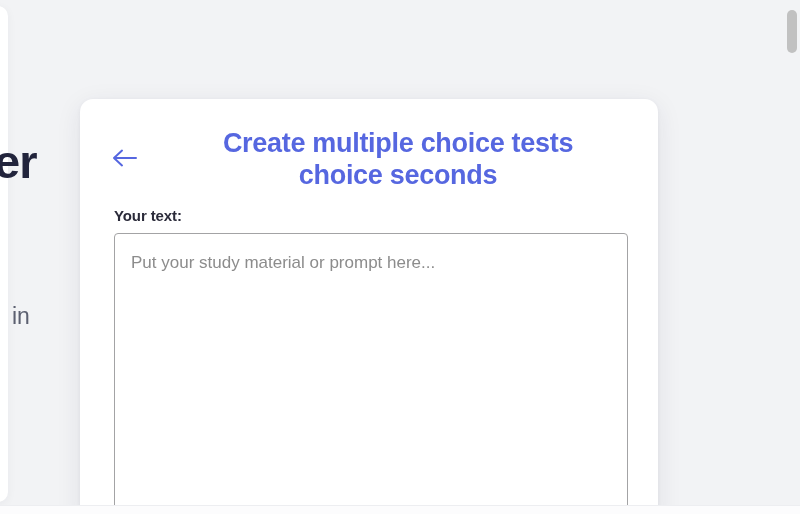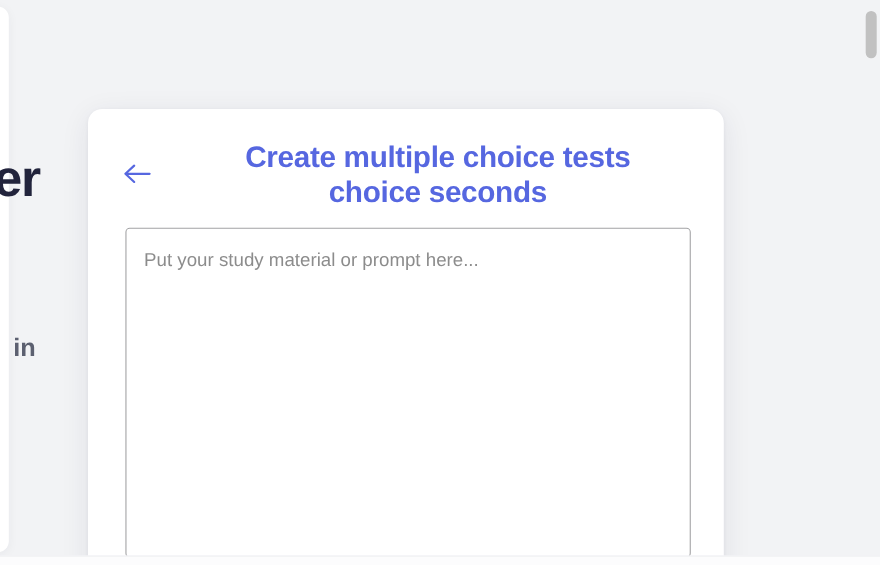--- a/index.html
+++ b/index.html
@@ -61,21 +61,21 @@
     white-space: nowrap;
     user-select: none;
   }
 
   
   .bg-body-fragment {
     position: absolute;
     left: 12px;
     top: 303px;
     font-size: 23px;
-    font-weight: 700;
+    font-weight: 400;
     color: #5c6070;
     line-height: 1.2;
     white-space: nowrap;
     user-select: none;
   }
 
   
   .modal-card {
     position: absolute;
     left: 80px;
@@ -206,20 +206,21 @@
 
     <h1 class="modal-title">
       <span class="title-line">Create multiple choice tests</span>
       <span class="title-line">choice seconds</span>
     </h1>
 
   </div>
 
   <div class="card-body">
 
+    <label class="field-label" for="study-text">Your text:</label>
 
     <textarea class="text-area" id="study-text" placeholder="Put your study material or prompt here..." style=""></textarea>
 
   </div>
 
 </div>
 
 <div class="scrollbar-track">
   <div class="scrollbar-thumb"></div>
 </div>

